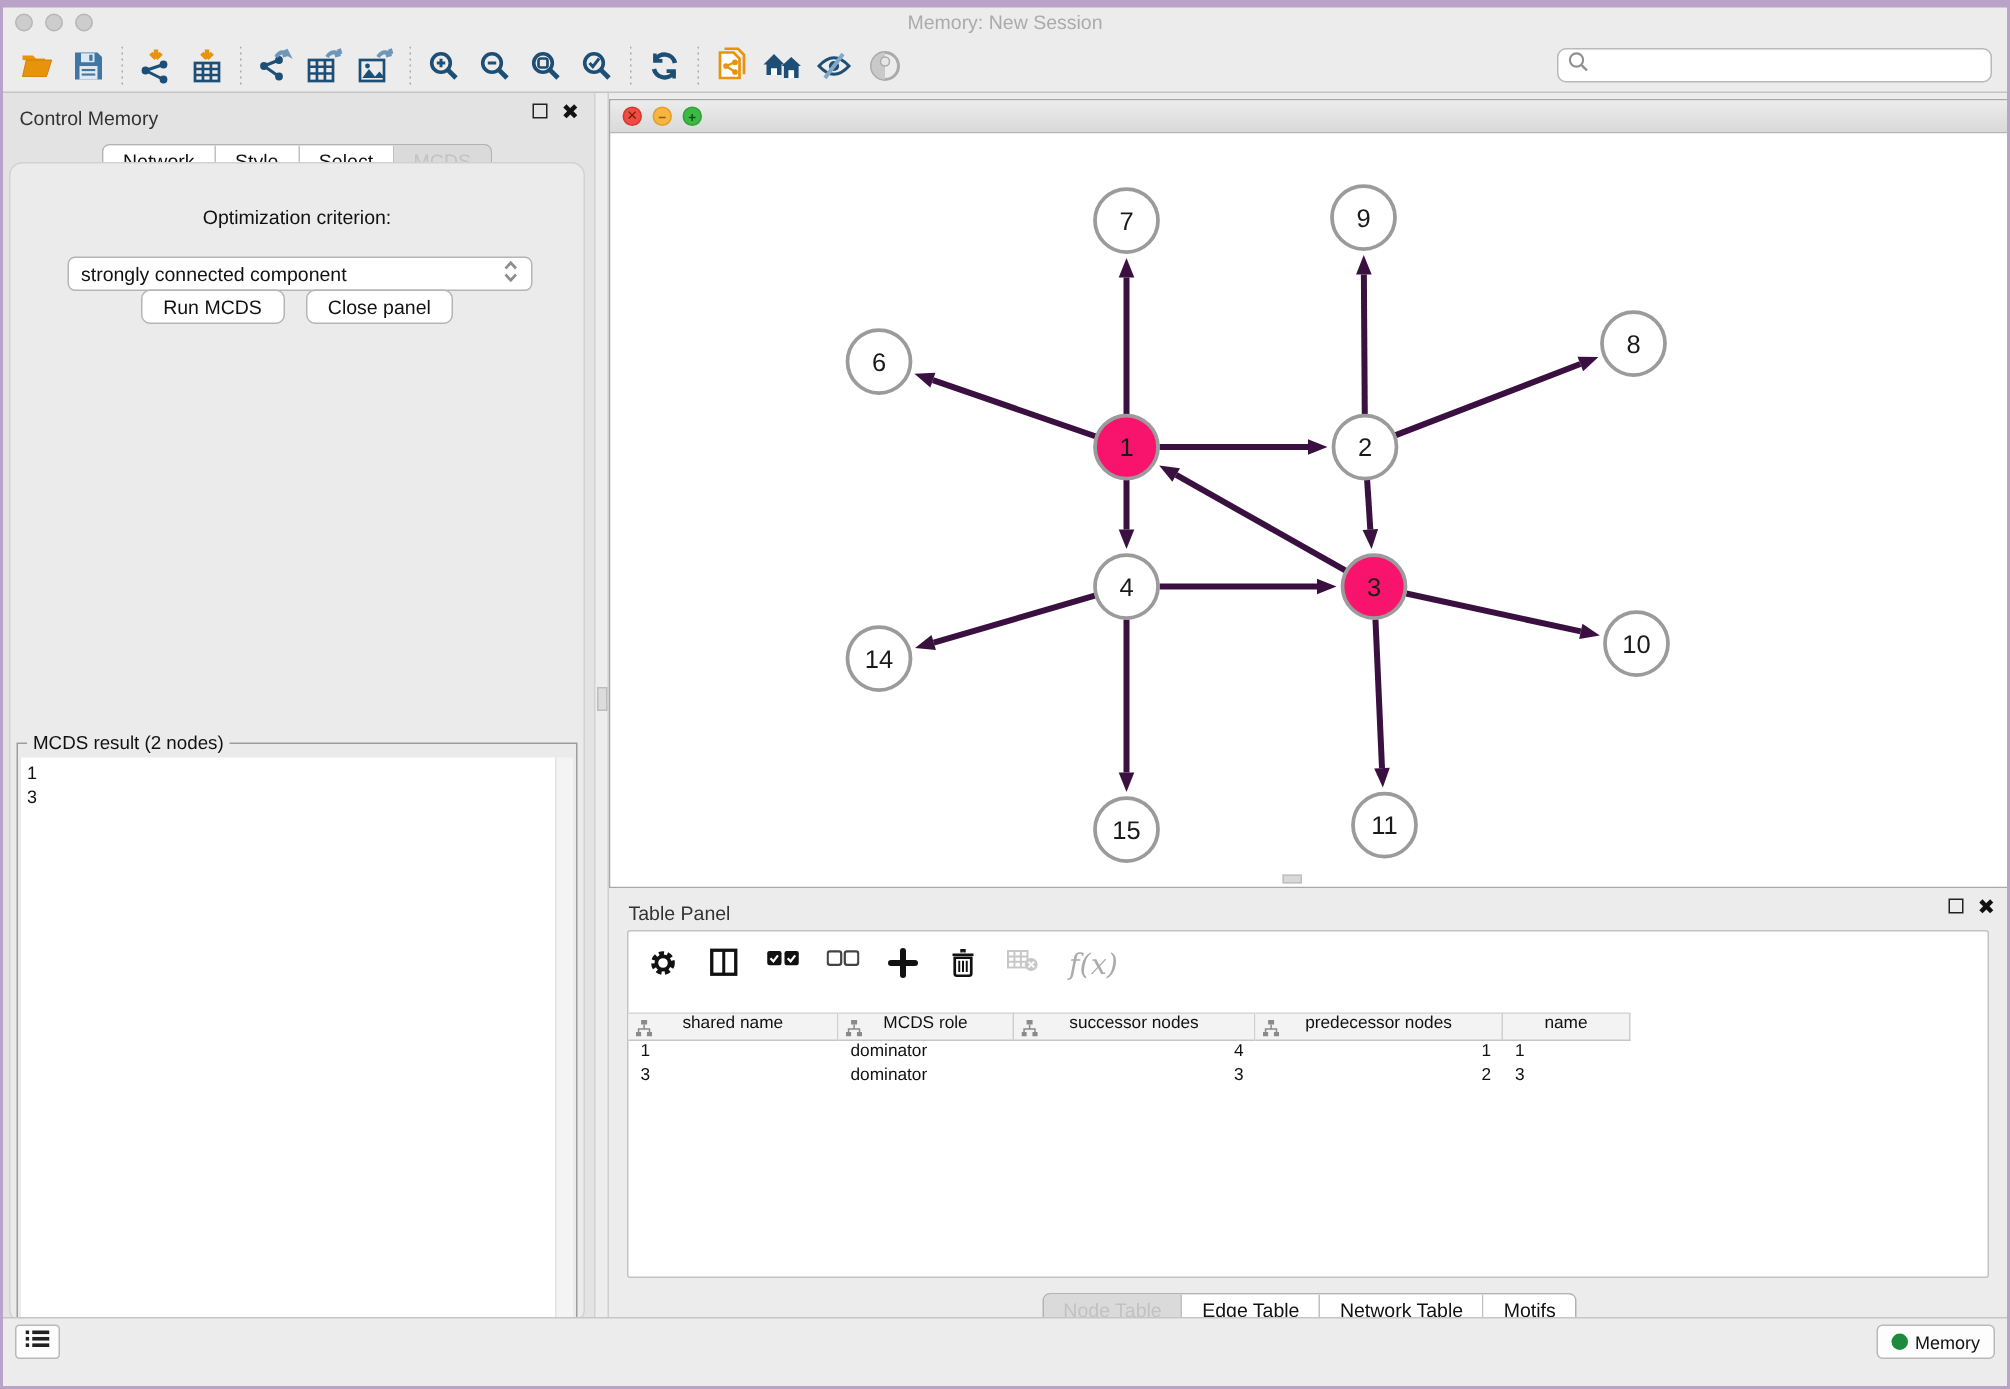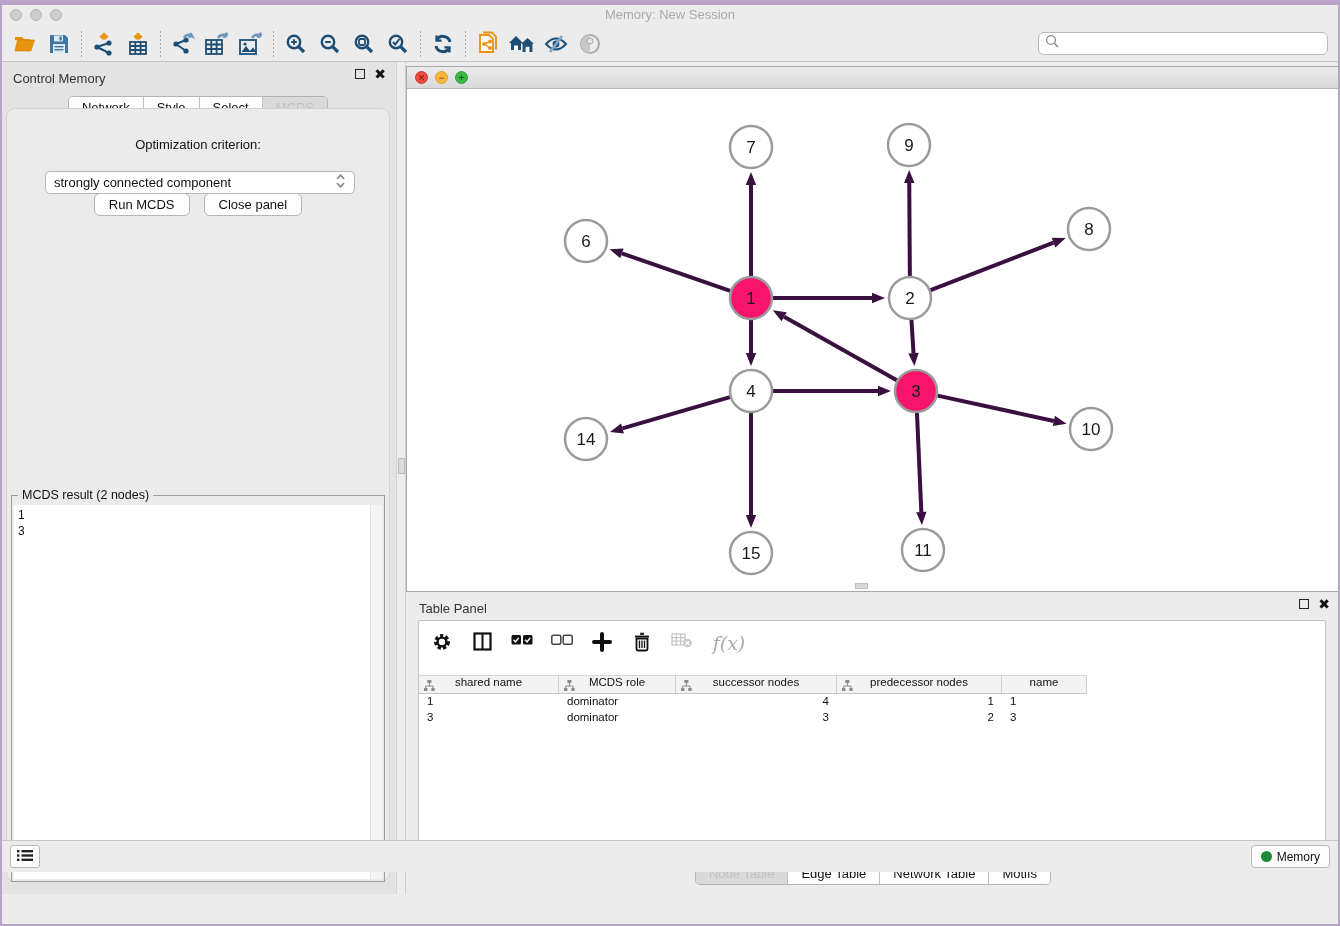--- a/index.html
+++ b/index.html
@@ -72,21 +72,21 @@
   .tbl { position:absolute; left:0; top:54px; right:0; }
   .tbl-head { display:flex; height:19px; }
   .th { position:relative; background:#f3f3f3; border-right:1px solid #cfcfcf; border-top:1px solid #d8d8d8; border-bottom:1px solid #c6c6c6; font-size:11.5px; color:#111; display:flex; align-items:flex-start; justify-content:center; }
   .th .tree { position:absolute; left:5px; top:4px; }
   .tbl-row { display:flex; height:16px; }
   .td { font-size:11.5px; color:#111; padding:1px 8px 0 8px; overflow:hidden; white-space:nowrap; }
   .td.r { text-align:right; }
   .tp-tabs { position:absolute; left:0; right:0; top:270px; display:flex; justify-content:center; }
 
   
-  .statusbar { position:absolute; left:0; top:840px; width:100%; height:32px; background:#ececec; border-top:1px solid #c6c6c6; }
+  .statusbar { position:absolute; left:0; top:878px; width:100%; height:32px; background:#ececec; border-top:1px solid #c6c6c6; }
   .list-btn { position:absolute; left:10px; top:4px; width:30px; height:23px; background:#fdfdfd; border:1px solid #b9b9b9; border-radius:3px; display:flex; align-items:center; justify-content:center; }
   .memory-btn { position:absolute; right:10px; top:4px; height:23px; background:#fdfdfd; border:1px solid #b9b9b9; border-radius:4px; display:flex; align-items:center; gap:5px; padding:0 9px; font-size:12px; color:#111; }
   .mem-dot { width:11px; height:11px; border-radius:50%; background:#1d8a3c; }
 </style>
 </head>
 <body>
 
 <div class="titlebar">
   <div class="traffic">
     <span class="tl-dot"></span>

